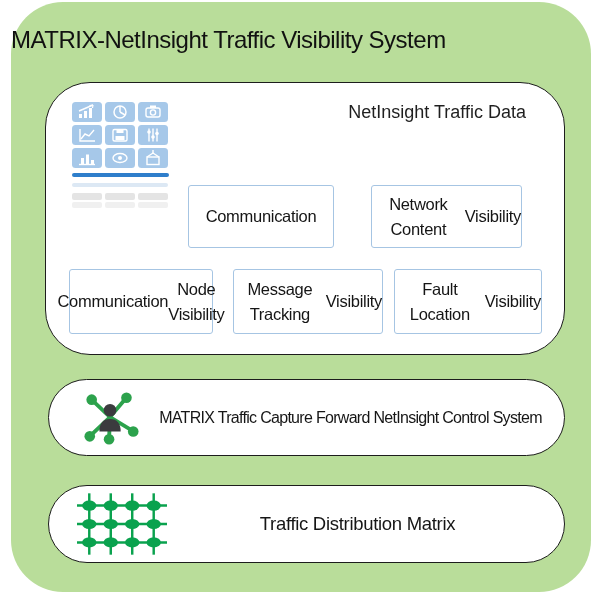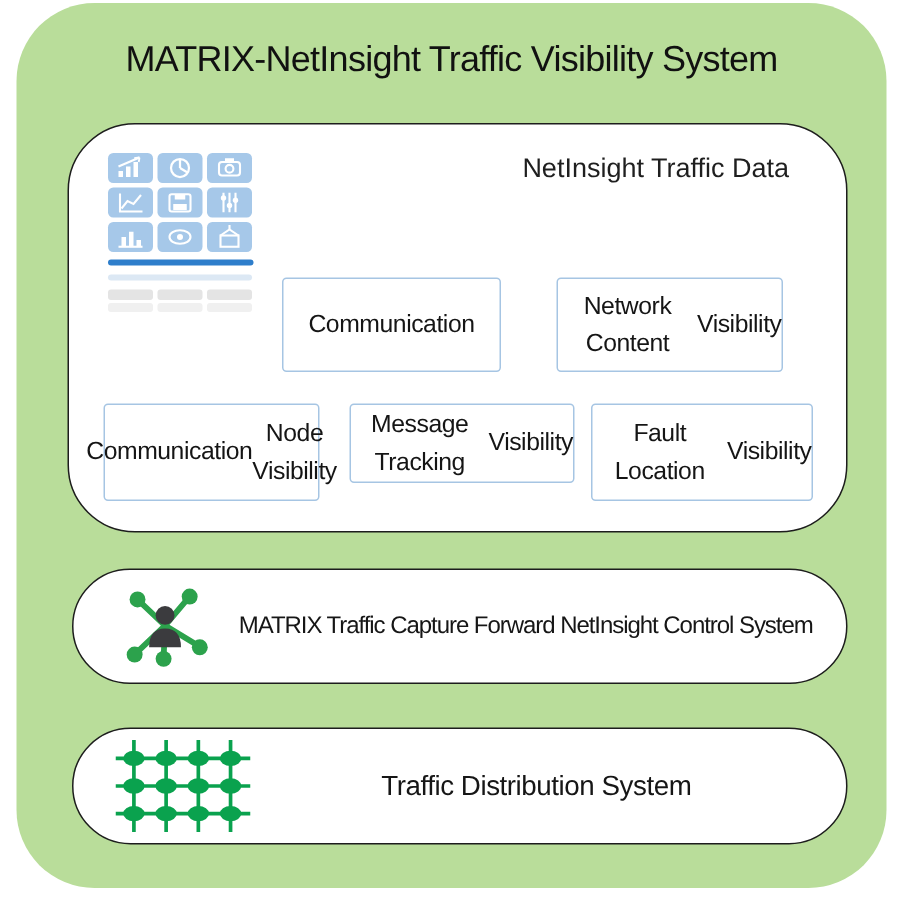--- a/index.html
+++ b/index.html
@@ -6,21 +6,21 @@
     --background_green:#b9dd9a; --panel_white:#ffffff; --border_dark:#1d1d1d;
     --box_border_blue:#a6c5e3; --icon_blue:#a6c8e9; --underline_blue:#2e7ecb;
     --network_green:#2ca24c; --matrix_green:#0aa24e; --person_dark:#3b3b3e;
     --text_black:#1b1b1b;
   }
   *{margin:0;padding:0;box-sizing:border-box;}
   html,body{width:600px;height:600px;background:#ffffff;overflow:hidden;
     font-family:"Liberation Sans","DejaVu Sans",sans-serif;color:var(--text_black);}
   .board{position:absolute;left:11px;top:2px;width:580px;height:590px;
     border-radius:52px;background:var(--background_green);}
-  .main-title{position:absolute;left:0;top:24px;width:100%;text-align:center;
+  .main-title{position:absolute;left:0;top:24px;width:100%;text-align:left;
     font-size:24px;letter-spacing:-0.5px;font-weight:400;color:#111;}
   .panel{position:absolute;background:var(--panel_white);border:1.5px solid var(--border_dark);}
   .analysis{left:34px;top:80px;width:520px;height:273px;border-radius:45px;}
   
   .thumb{position:absolute;left:26px;top:19px;width:97px;}
   .thumb-grid{display:grid;grid-template-columns:repeat(3,30px);grid-auto-rows:20px;gap:3px;}
   .thumb-cell{background:var(--icon_blue);border-radius:3.5px;display:flex;
     align-items:center;justify-content:center;}
   .thumb-cell svg{display:block;}
   .thumb-underline{margin-top:5px;width:97px;height:4px;background:var(--underline_blue);border-radius:2px;}
@@ -33,21 +33,21 @@
   .panel-heading{position:absolute;left:150px;top:16px;width:330px;text-align:right;
     font-size:18px;line-height:27px;color:#1f1f1f;}
   
   .cap-box{position:absolute;background:#fff;border:1.6px solid var(--box_border_blue);
     border-radius:3px;display:flex;flex-direction:row;align-items:center;
     justify-content:center;text-align:center;font-size:16.5px;line-height:25px;
     letter-spacing:-0.3px;color:#151515;}
   .box-r1a{left:142px;top:102px;width:146px;height:63px;}
   .box-r1b{left:325px;top:102px;width:151px;height:63px;}
   .box-r2a{left:23px;top:186px;width:144px;height:65px;}
-  .box-r2b{left:187px;top:186px;width:150px;height:53px;}
+  .box-r2b{left:187px;top:186px;width:150px;height:65px;}
   .box-r2c{left:348px;top:186px;width:148px;height:65px;}
   
   .pill{display:flex;align-items:center;}
   .control{left:37px;top:377px;width:517px;height:77px;border-radius:38.5px;padding-left:26px;}
   .matrix{left:37px;top:483px;width:517px;height:78px;border-radius:39px;padding-left:28px;}
   .pill-label{flex:1;text-align:center;white-space:nowrap;color:#161616;}
   .control .pill-label{font-size:16px;letter-spacing:-0.7px;padding-right:10px;}
   .matrix .pill-label{font-size:18.5px;letter-spacing:-0.3px;padding-right:16px;}
 </style>
 </head>
@@ -209,16 +209,16 @@
         <ellipse cx="12" cy="30" rx="7" ry="5"></ellipse>
           <ellipse cx="33" cy="30" rx="7" ry="5"></ellipse>
         <ellipse cx="54" cy="30" rx="7" ry="5"></ellipse>
           <ellipse cx="75" cy="30" rx="7" ry="5"></ellipse>
         <ellipse cx="12" cy="48" rx="7" ry="5"></ellipse>
           <ellipse cx="33" cy="48" rx="7" ry="5"></ellipse>
         <ellipse cx="54" cy="48" rx="7" ry="5"></ellipse>
           <ellipse cx="75" cy="48" rx="7" ry="5"></ellipse>
       </g>
     </svg>
-    <div class="pill-label">Traffic Distribution System</div>
+    <div class="pill-label">Traffic Distribution Matrix</div>
   </div>
 
 </div>
 
 </body></html>

